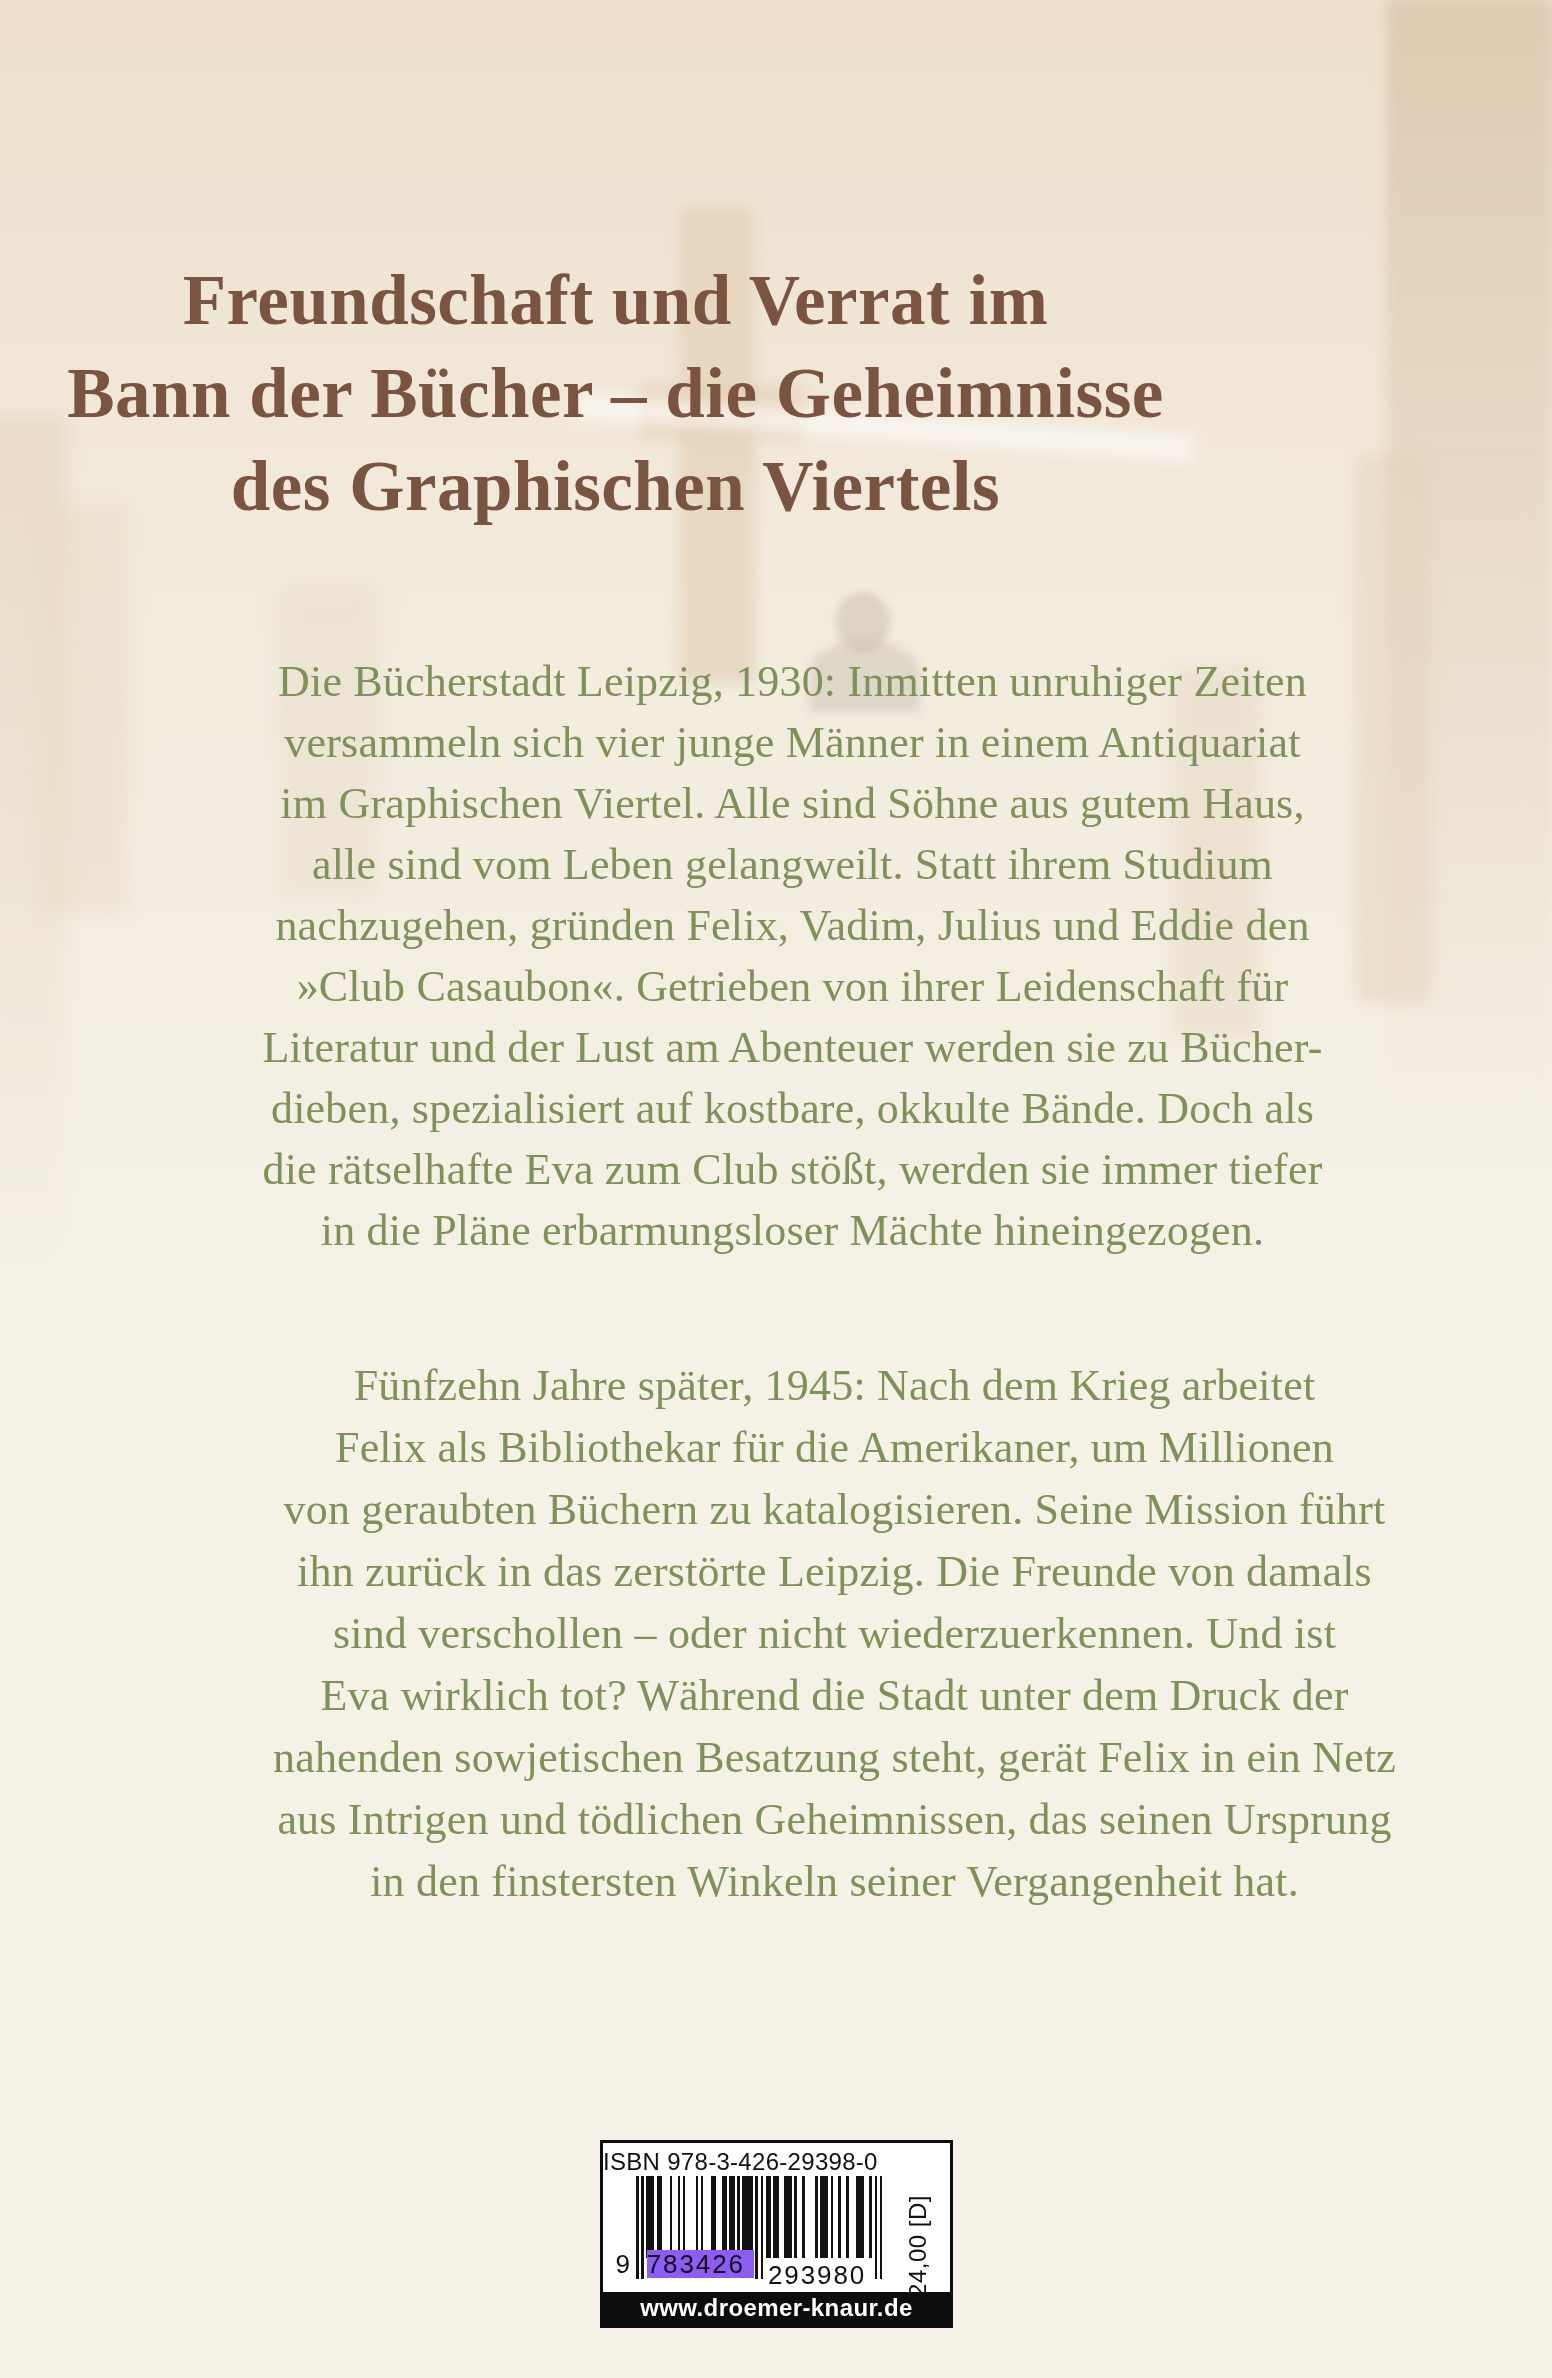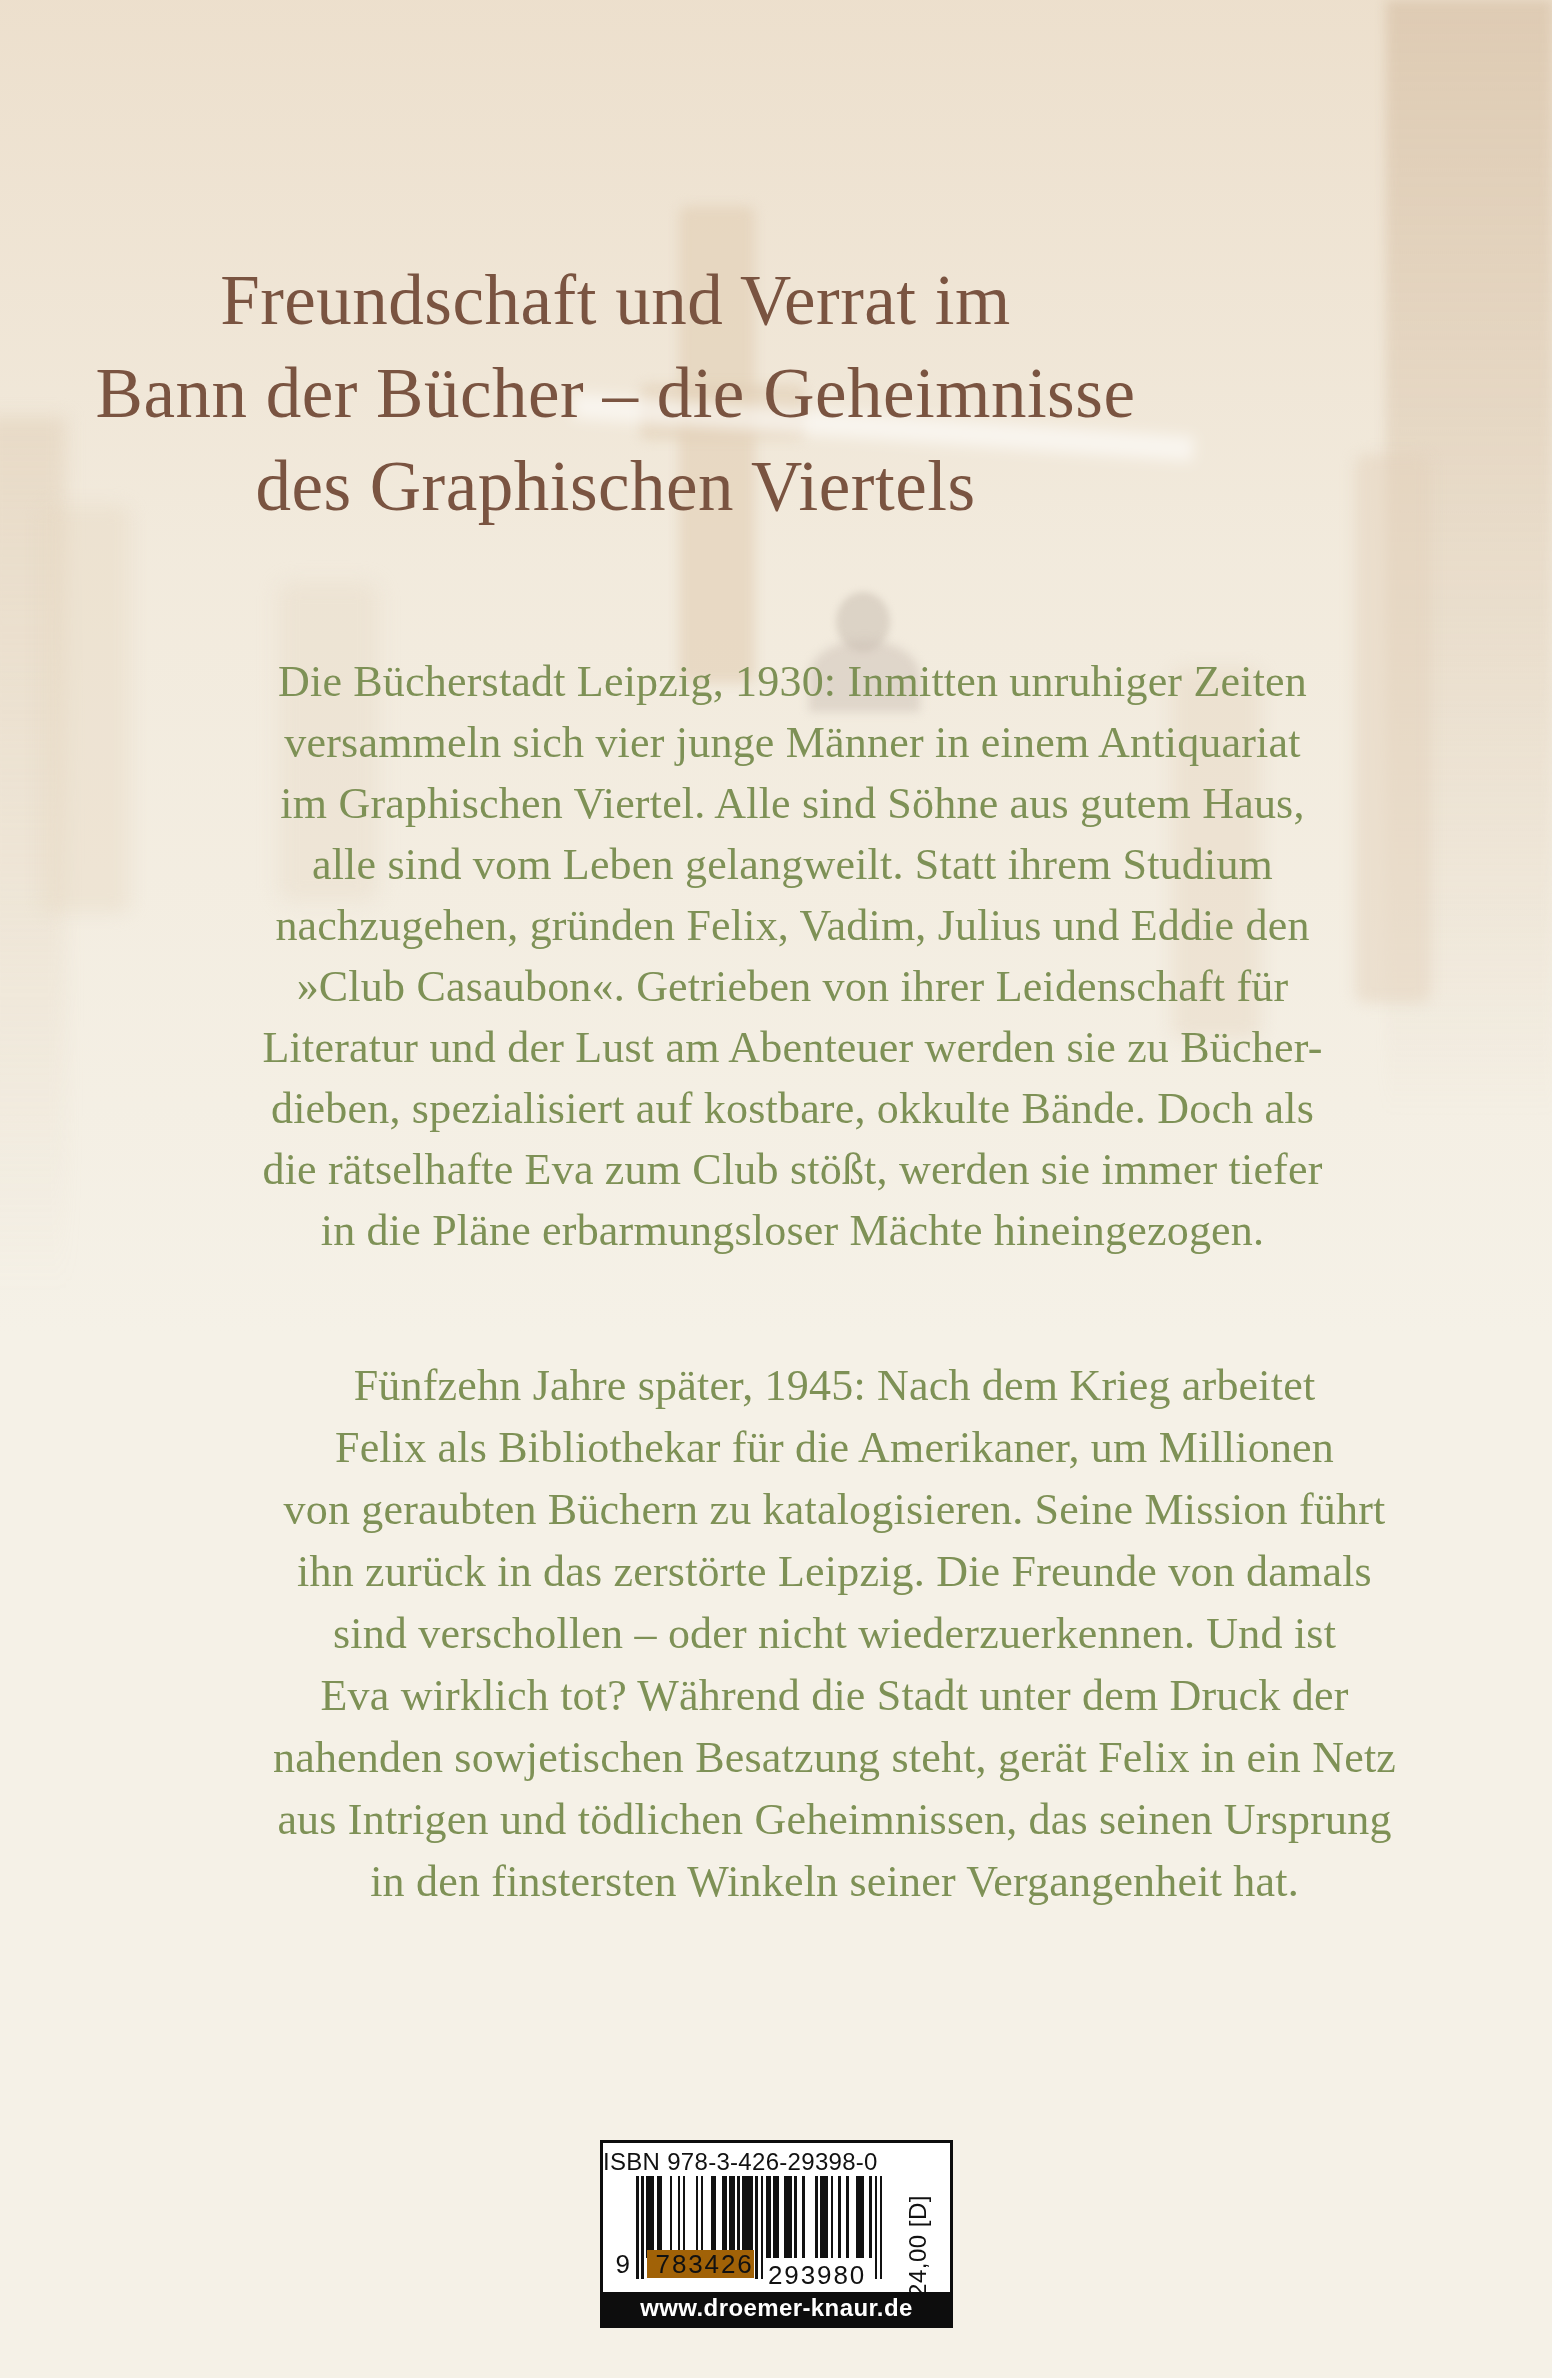--- a/index.html
+++ b/index.html
@@ -32,21 +32,21 @@
     transform:rotate(4deg);filter:blur(6.8px);}
   .figure-head{left:836px;top:592px;width:54px;height:60px;border-radius:50%;
     background:rgba(203,191,179,.55);filter:blur(3.9px);}
   .figure-body{left:809px;top:640px;width:111px;height:72px;border-radius:50% 50% 0 0;
     background:rgba(203,191,179,.48);filter:blur(4.9px);}
 
   
   .title{
     position:absolute;left:0;top:254px;width:1231px;margin:0;
     text-align:center;white-space:pre-line;
-    font-size:71px;line-height:93px;font-weight:400;
+    font-size:71px;line-height:93px;font-weight:700;
     color:#7a5441;letter-spacing:0.5px;
   }
   .para{
     position:absolute;left:0;width:1553px;margin:16px;
     text-align:center;white-space:pre-line;
     color:#7e9156;letter-spacing:0.2px;font-weight:400;
   }
   .p1{top:635px;font-size:44px;line-height:61px;}
   .p2{top:1339px;font-size:44px;line-height:62px;padding-left:42px;}
 
@@ -63,21 +63,21 @@
   .bars{
     position:relative;display:flex;align-items:flex-start;
     margin-left:33px;width:249px;height:107px;
   }
   .module{flex:none;width:2.6px;height:82px;}
   .module.on{background:#111;}
   .module.guard{height:103px;}
   .digits{position:absolute;top:74px;left:0;width:249px;height:29px;
     font-size:26px;line-height:28px;}
   .digits .d9{position:absolute;left:-20.4px;}
-  .digits .g1{position:absolute;left:10.7px;width:107px;text-align:right;background:#a16207;letter-spacing:1.9px;}
+  .digits .g1{position:absolute;left:10.7px;width:107px;text-align:left;background:#8b5cf6;letter-spacing:1.9px;}
   .digits .g2{position:absolute;left:132px;width:107px;background:#fff;letter-spacing:1.9px;margin-top:11px;}
   .price{
     position:absolute;top:99px;right:-46px;width:155px;height:29px;
     transform:rotate(-90deg);text-align:center;
     font-size:24px;letter-spacing:0.5px;white-space:nowrap;
   }
   .url-strip{
     position:absolute;left:0;right:0;bottom:0;height:33px;
     background:#0d0d0d;color:#ffffff;text-align:center;
     font-size:24px;line-height:32px;font-weight:bold;letter-spacing:0.4px;

